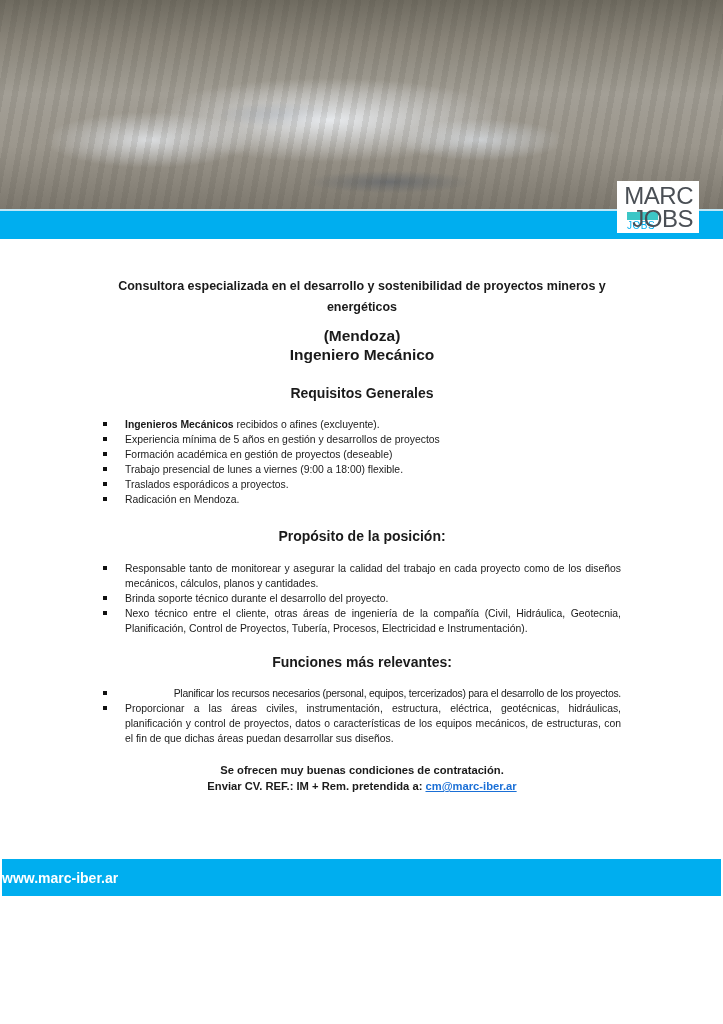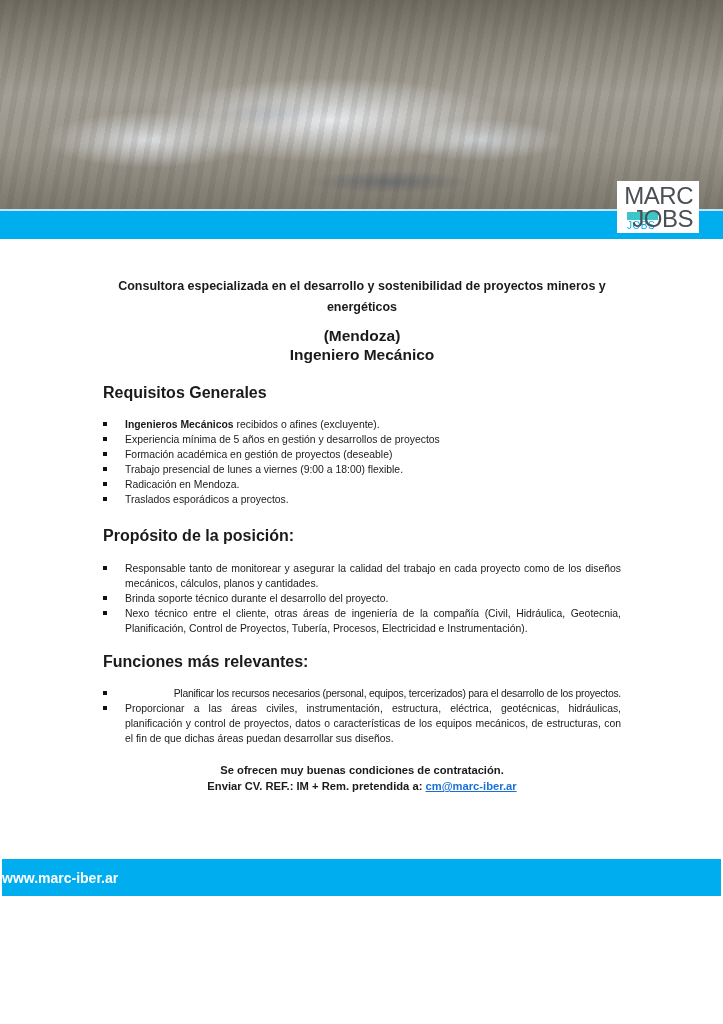--- a/index.html
+++ b/index.html
@@ -24,21 +24,21 @@
     letter-spacing: -0.5px; }
   .logo .iber { position: absolute; right: 6px; top: 26px; font-size: 24px; line-height: 24px; color: #4a4f55;
     letter-spacing: -0.5px; }
   .logo .jobs-bar { position: absolute; left: 10px; top: 31px; width: 31px; height: 8px; background: #3cc6c6; }
   .logo .jobs { position: absolute; left: 10px; top: 40px; font-size: 10px; line-height: 9px; font-weight: normal;
     color: #00aeef; letter-spacing: 0.5px; }
 
   .content { position: absolute; left: 103px; top: 268px; width: 518px; font-family: "Liberation Sans", sans-serif; }
   .company { text-align: center; font-weight: bold; font-size: 12.5px; line-height: 21px; margin: 8px; }
   .job-title { text-align: center; font-weight: bold; font-size: 15.5px; line-height: 19px; margin: 8px 0 0 0; }
-  h3 { font-size: 16px; font-weight: bold; margin: 0; line-height: 14px; }
+  h3 { font-size: 14px; font-weight: bold; margin: 0; line-height: 14px; text-align: center; }
   ul { list-style: none; margin: 0; padding: 0; }
   li { position: relative; padding-left: 22px; font-size: 10.4px; line-height: 15px; }
   li .bullet { position: absolute; left: 0; top: 5px; width: 4px; height: 4px; background: #111; }
   li.justify { text-align: justify; }
   .sec1 { margin-top: 22px; }
   .sec1 ul { margin-top: 17px; }
   .sec2 { margin-top: 22px; }
   .sec2 ul { margin-top: 18px; }
   .sec3 { margin-top: 19px; }
   .sec3 ul { margin-top: 17px; }
@@ -70,22 +70,22 @@
     <div>Ingeniero Mecánico</div>
   </div>
 
   <div class="sec1">
     <h3>Requisitos Generales</h3>
     <ul>
       <li><span class="bullet"></span><b>Ingenieros Mecánicos</b><span> recibidos o afines (excluyente).</span></li>
       <li><span class="bullet"></span><span>Experiencia mínima de 5 años en gestión y desarrollos de proyectos</span></li>
       <li><span class="bullet"></span><span>Formación académica en gestión de proyectos (deseable)</span></li>
       <li><span class="bullet"></span><span>Trabajo presencial de lunes a viernes (9:00 a 18:00) flexible.</span></li>
+      <li><span class="bullet"></span><span>Traslados esporádicos a proyectos.</span></li>
       <li><span class="bullet"></span><span>Radicación en Mendoza.</span></li>
-      <li><span class="bullet"></span><span>Traslados esporádicos a proyectos.</span></li>
     </ul>
   </div>
 
   <div class="sec2">
     <h3>Propósito de la posición:</h3>
     <ul>
       <li class="justify"><span class="bullet"></span><span>Responsable tanto de monitorear y asegurar la calidad del trabajo en cada proyecto como de los diseños mecánicos, cálculos, planos y cantidades.</span></li>
       <li><span class="bullet"></span><span>Brinda soporte técnico durante el desarrollo del proyecto.</span></li>
       <li class="justify"><span class="bullet"></span><span>Nexo técnico entre el cliente, otras áreas de ingeniería de la compañía (Civil, Hidráulica, Geotecnia, Planificación, Control de Proyectos, Tubería, Procesos, Electricidad e Instrumentación).</span></li>
     </ul>

